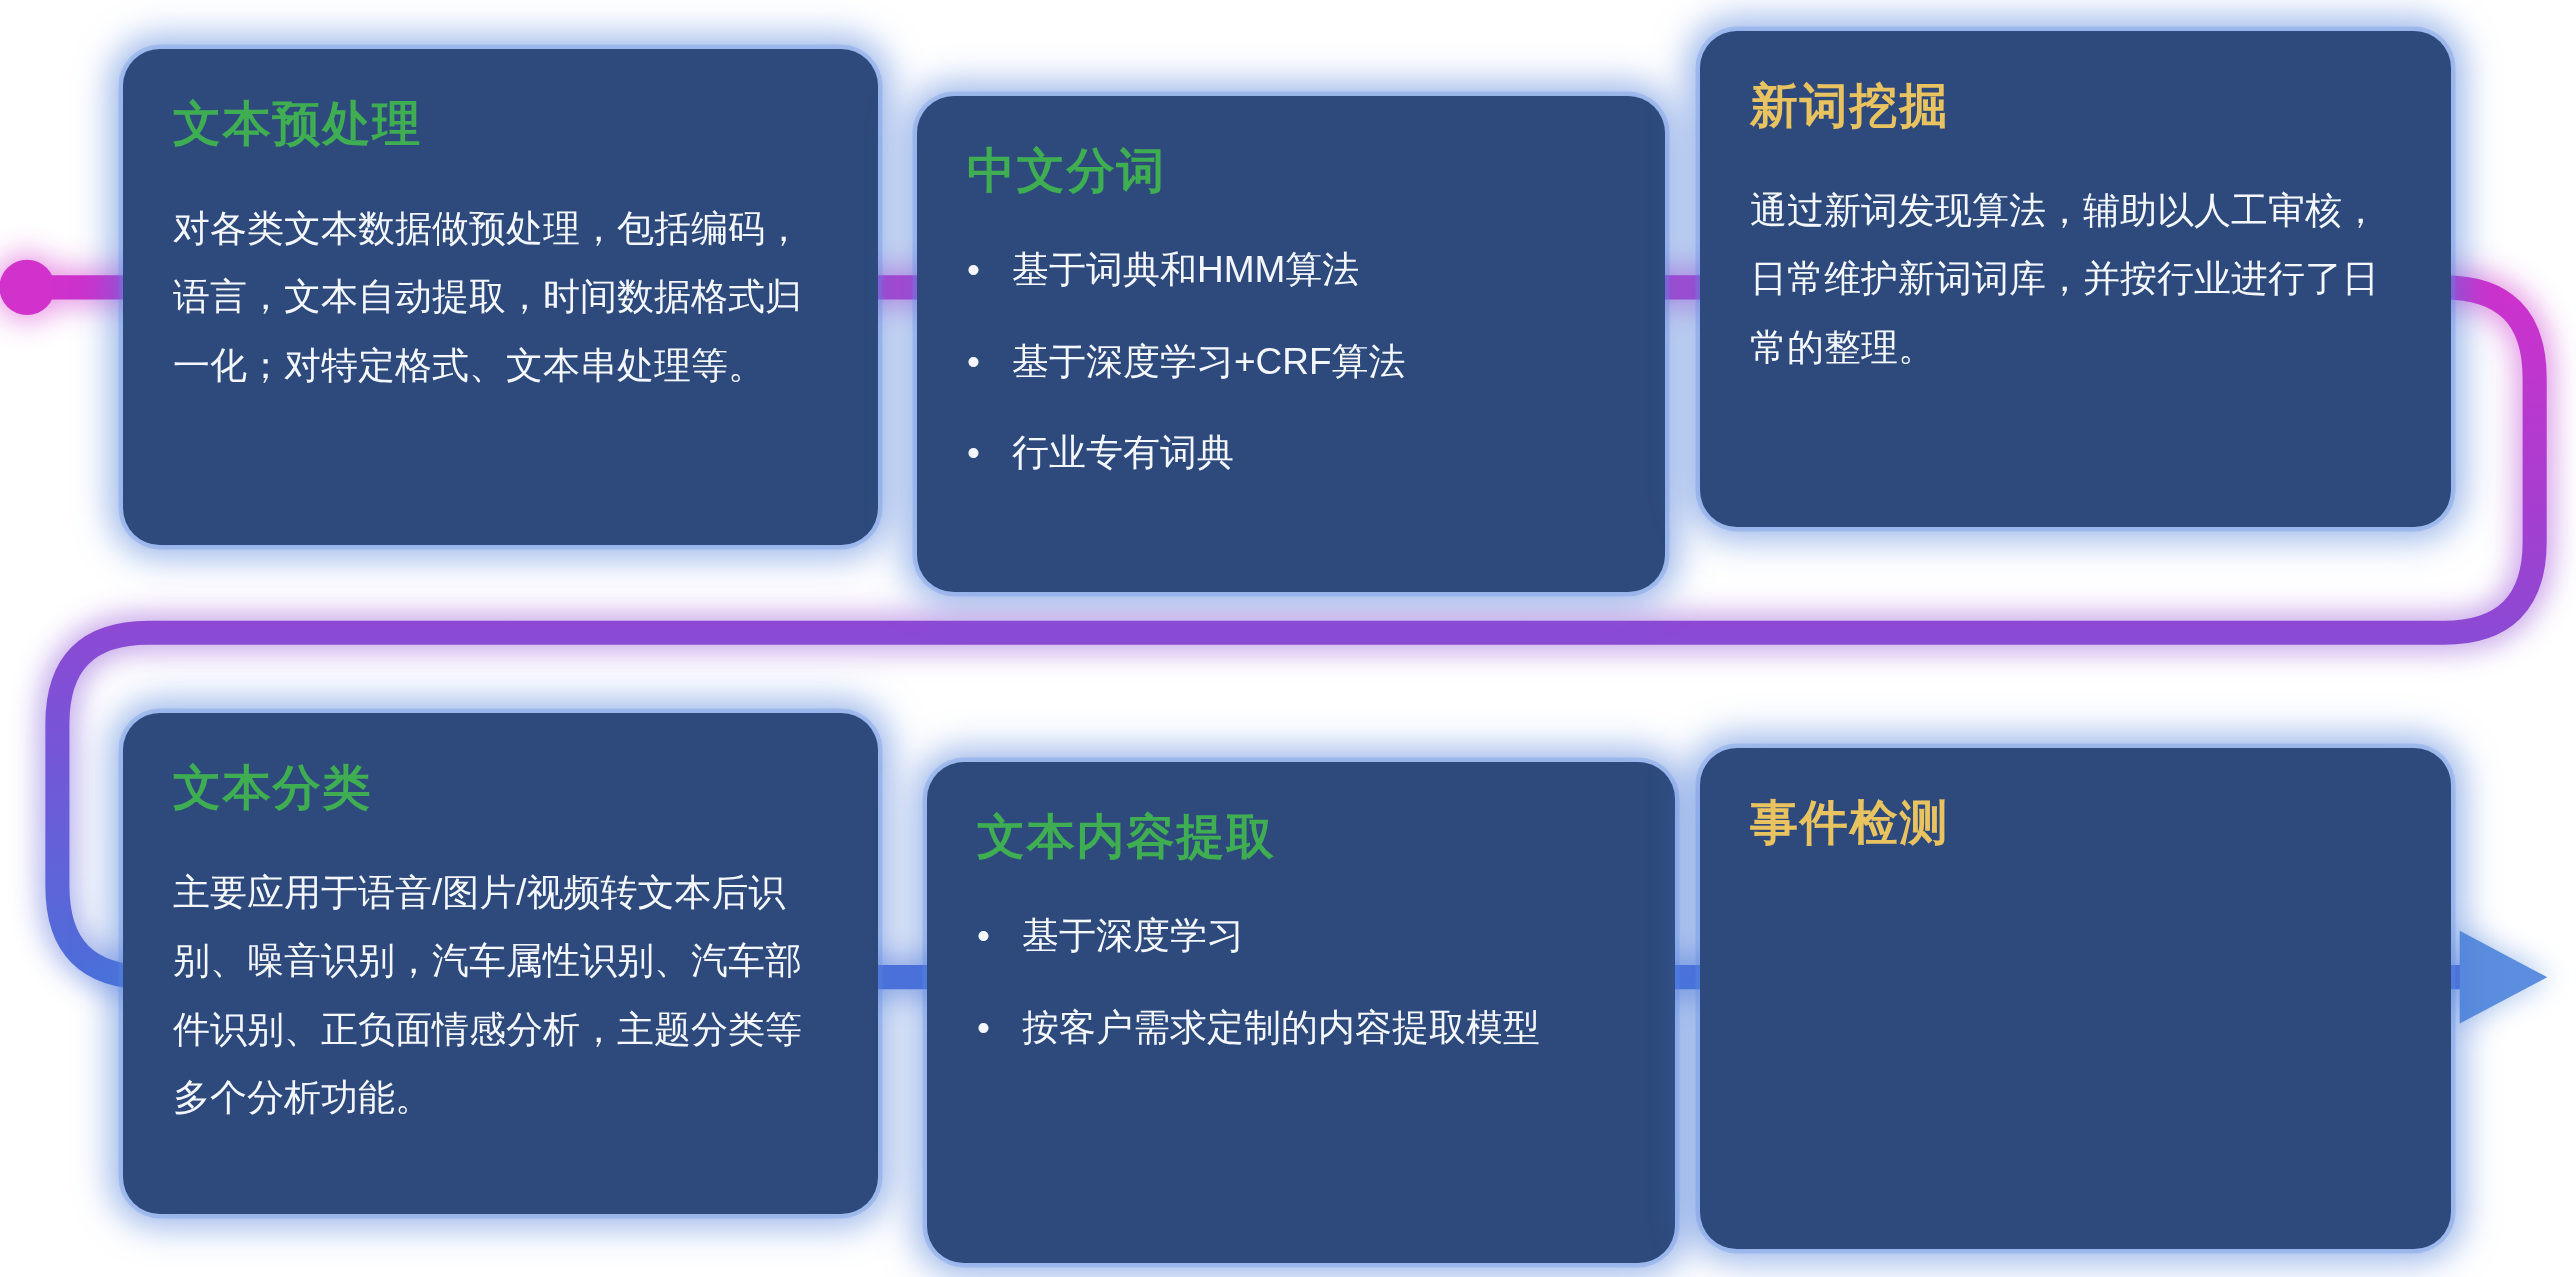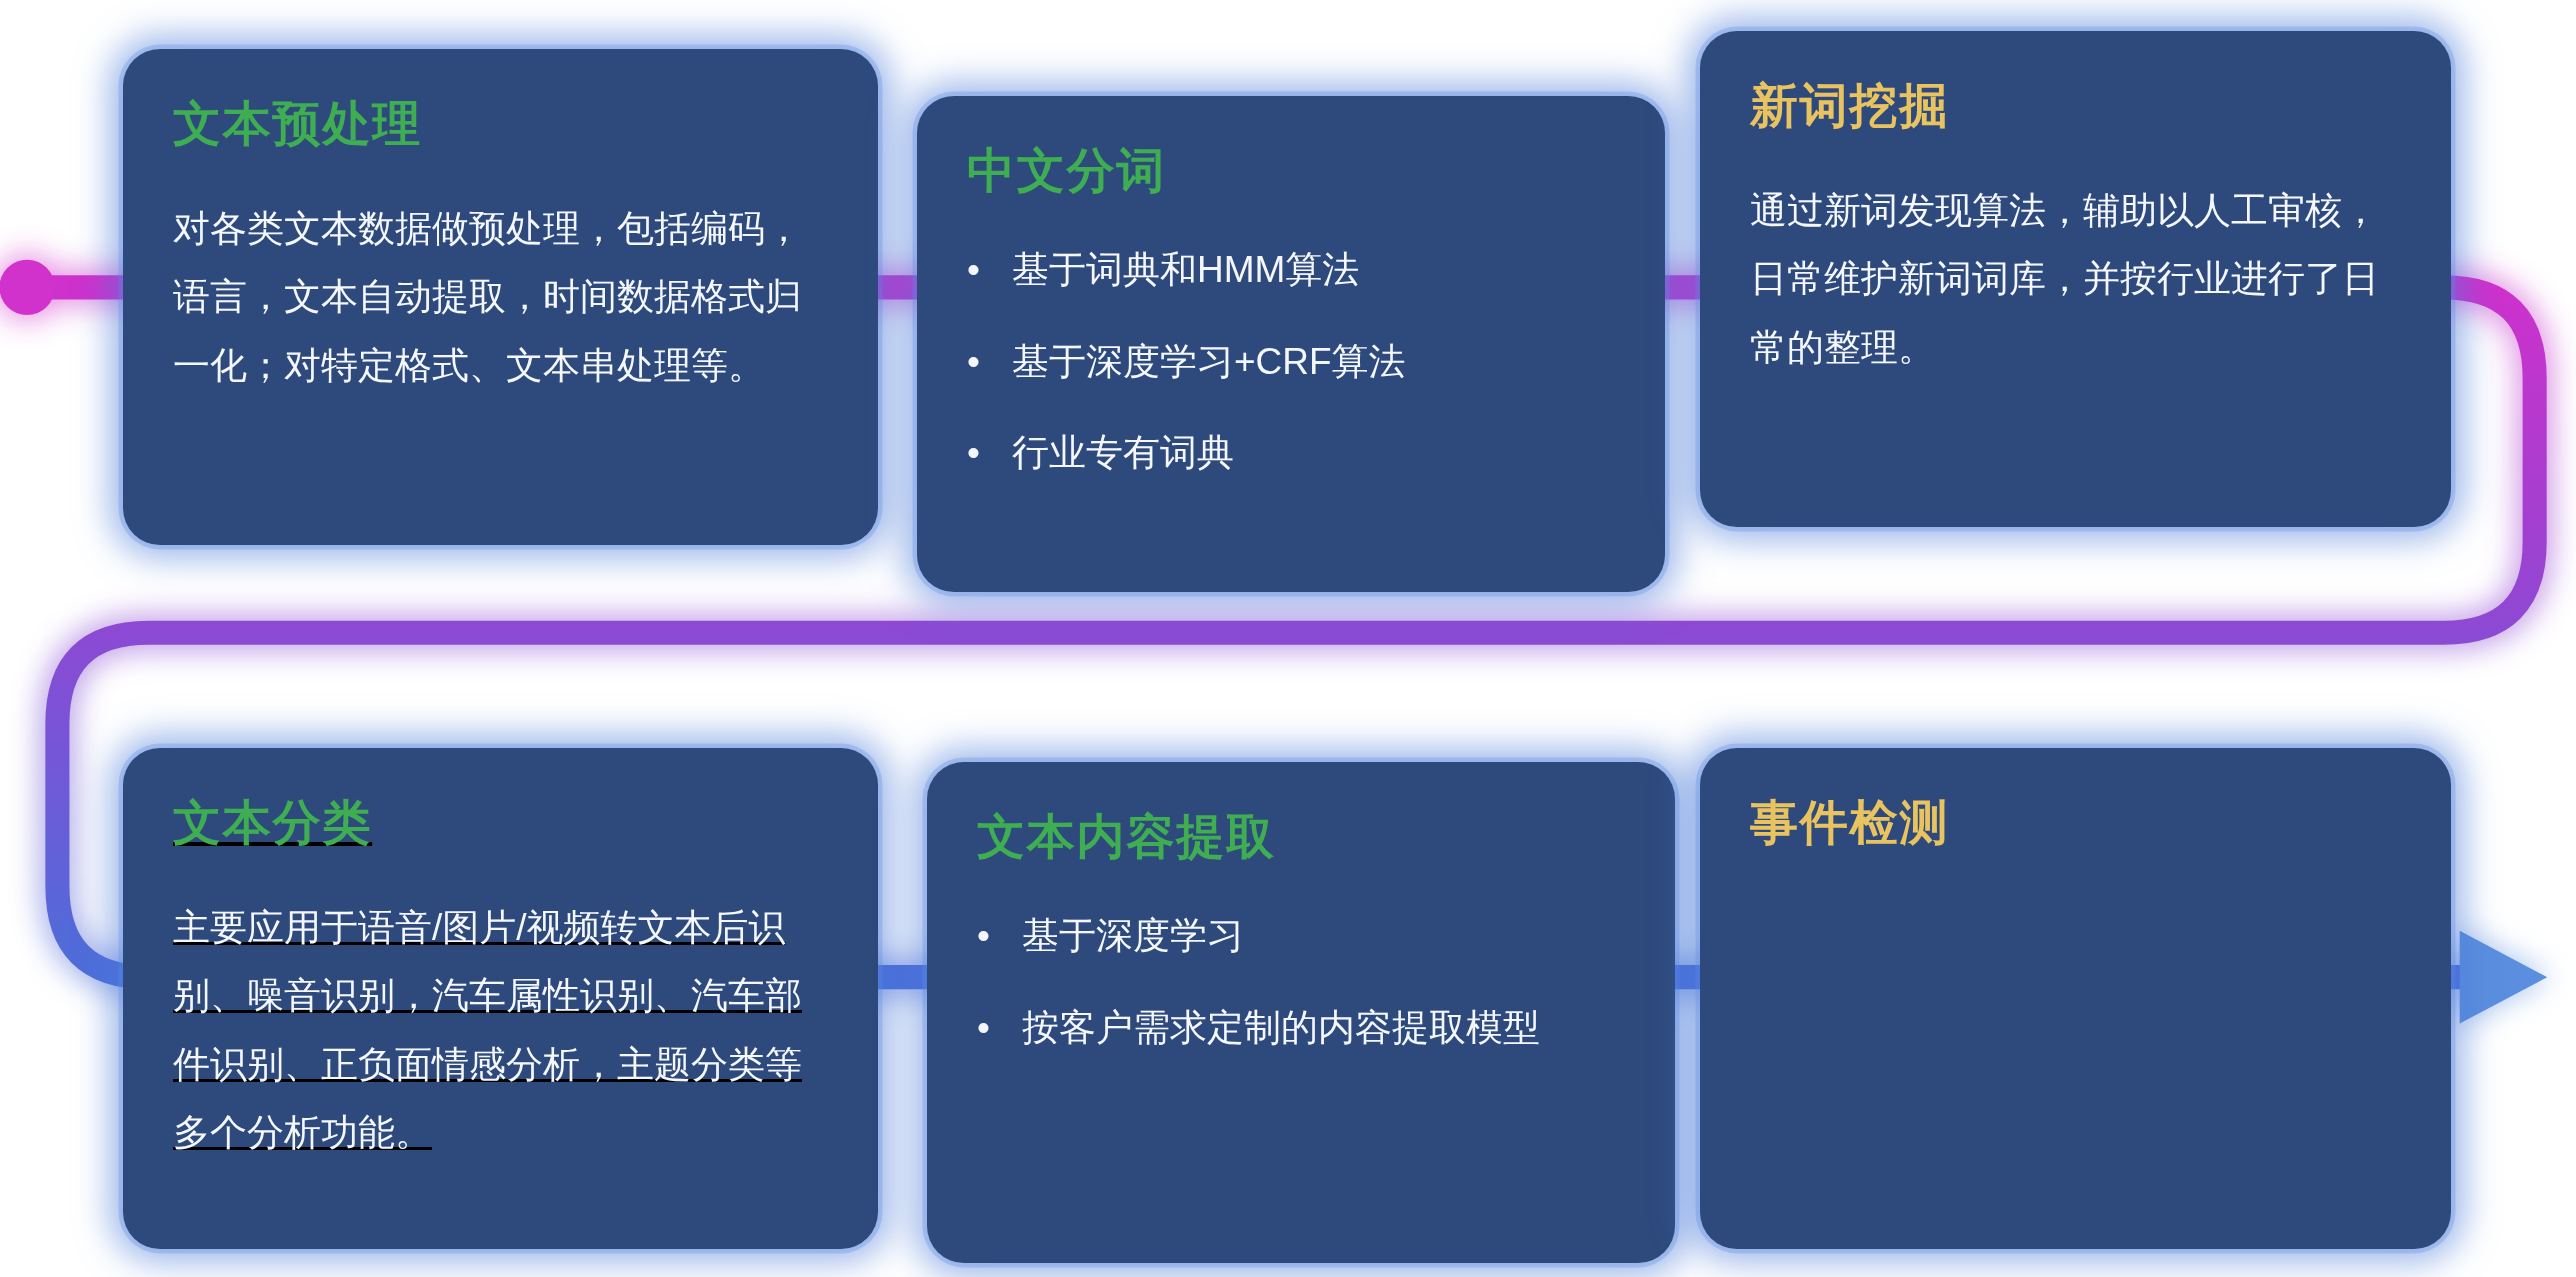--- a/index.html
+++ b/index.html
@@ -45,21 +45,21 @@
     gap:32px;
     margin-bottom:36px;
   }
   ul.card-bullets li:last-child{margin-bottom:0;}
   .bullet-dot{flex:0 0 auto;}
 
   
   #card-1{left:123px;top:49px;width:755px;height:496px;}
   #card-2{left:917px;top:49px;width:748px;height:496px;margin-top:47px;}
   #card-3{left:1700px;top:31px;width:751px;height:496px;}
-  #card-4{left:123px;top:748px;width:755px;height:501px;text-decoration:underline;}
+  #card-4{left:123px;top:713px;width:755px;height:501px;}
   #card-5{left:927px;top:748px;width:748px;height:501px;margin-top:14px;}
   #card-6{left:1700px;top:748px;width:751px;height:501px;}
 </style>
 </head>
 <body>
 
 <div id="stage">
 
   <svg id="flow-svg" width="2576" height="1277" viewBox="0 0 2886 1431" aria-hidden="true">
     <defs>

